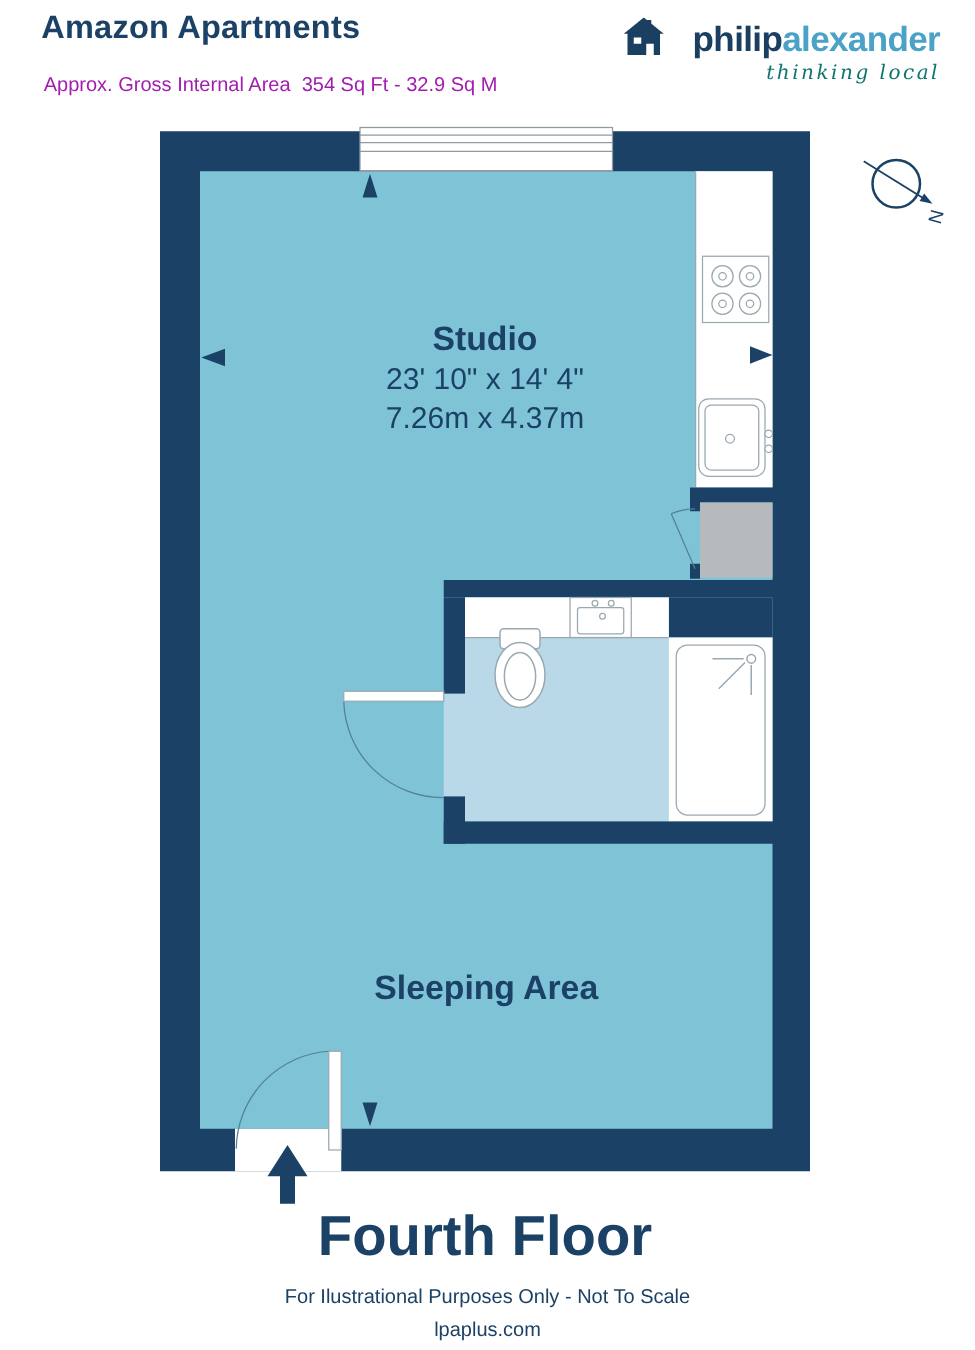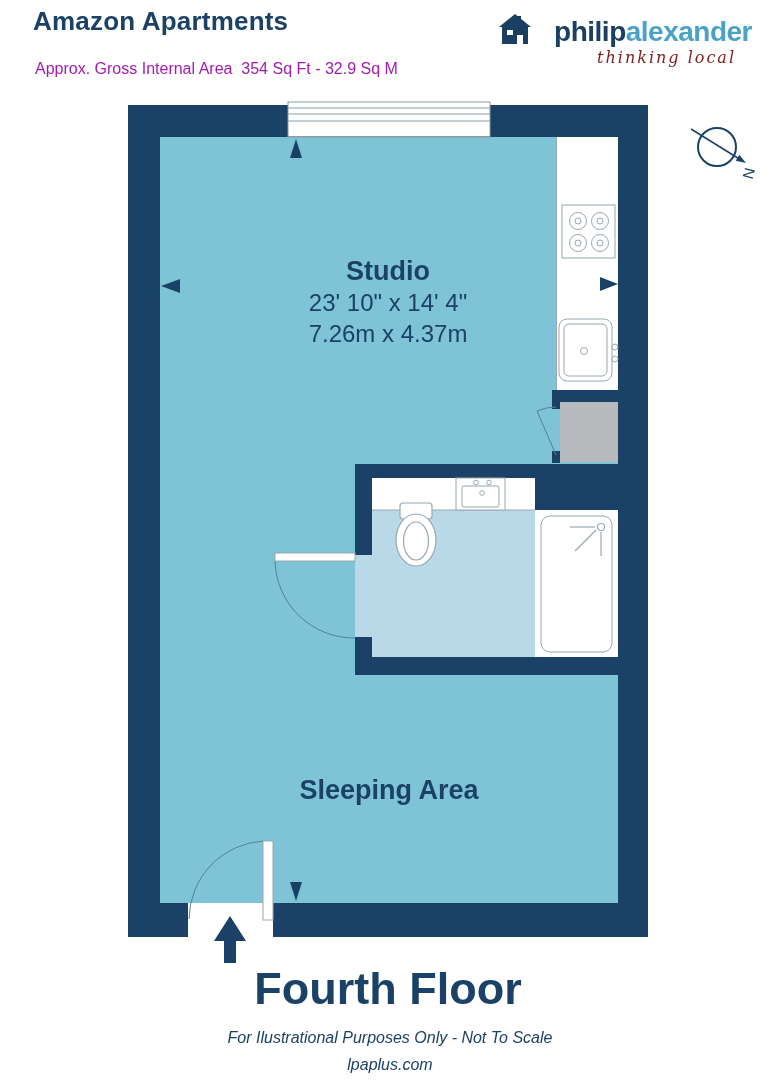--- a/index.html
+++ b/index.html
@@ -5,25 +5,25 @@
   html,body{margin:0;padding:0;background:#fff;}
   .page{position:relative;width:780px;height:1080px;background:#ffffff;overflow:hidden;
         font-family:"Liberation Sans",sans-serif;color:#1b4266;}
   .hdr-title{position:absolute;left:33px;top:6px;font-size:26px;font-weight:700;
              letter-spacing:.2px;color:#1b4266;}
   .hdr-sub{position:absolute;left:35px;top:36px;font-size:16px;color:#a21caf;white-space:pre;margin-top:24px;}
   .logo{position:absolute;top:14px;right:28px;display:flex;align-items:flex-end;}
   .logo-text{font-size:28px;font-weight:700;letter-spacing:-0.5px;line-height:1;margin-left:22px;}
   .logo-philip{color:#1b3f61;}
   .logo-alex{color:#4ba2c7;}
-  .logo-tag{position:absolute;top:48px;right:44px;font-family:"DejaVu Serif",serif;
-            font-style:italic;font-size:16px;color:#7f1d1d;letter-spacing:2px;}
+  .logo-tag{position:absolute;top:48px;right:28px;font-family:"DejaVu Serif",serif;
+            font-style:italic;font-size:16px;color:#0f766e;letter-spacing:2px;}
   .floor-label{position:absolute;left:128px;width:520px;top:966px;text-align:center;
                font-size:45px;font-weight:700;color:#1b4266;line-height:1;}
-  .footnote{position:absolute;left:0;width:780px;text-align:center;font-size:16px;color:#1b4266;font-style:italic;}
+  .footnote{position:absolute;left:0;width:780px;text-align:center;font-size:16px;color:#1b4266;}
   .fn1{top:1029px;} .fn2{top:1056px;text-align:center;}
   svg text{font-family:"Liberation Sans",sans-serif;}
 </style>
 </head>
 <body>
 
 <div class="page">
 
   <div class="hdr-title">Amazon Apartments</div>
   <div class="hdr-sub">Approx. Gross Internal Area  354 Sq Ft - 32.9 Sq M</div>

